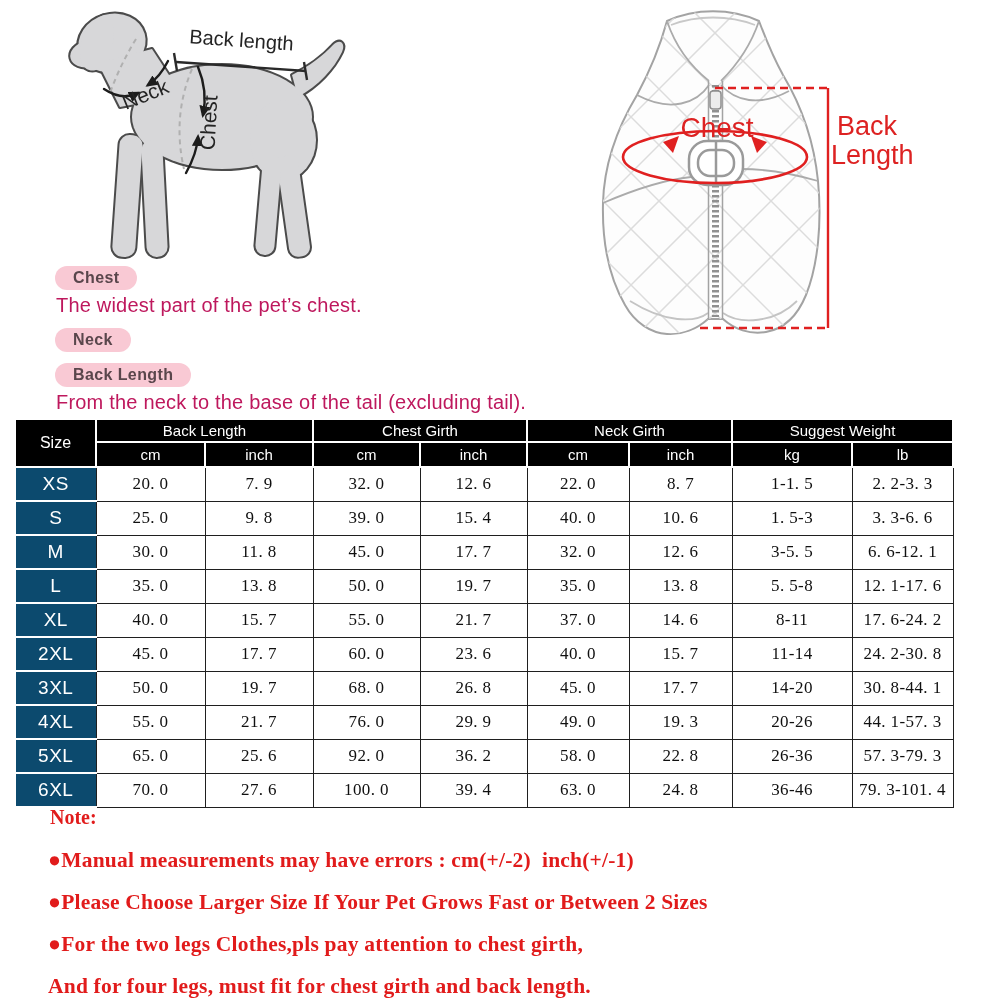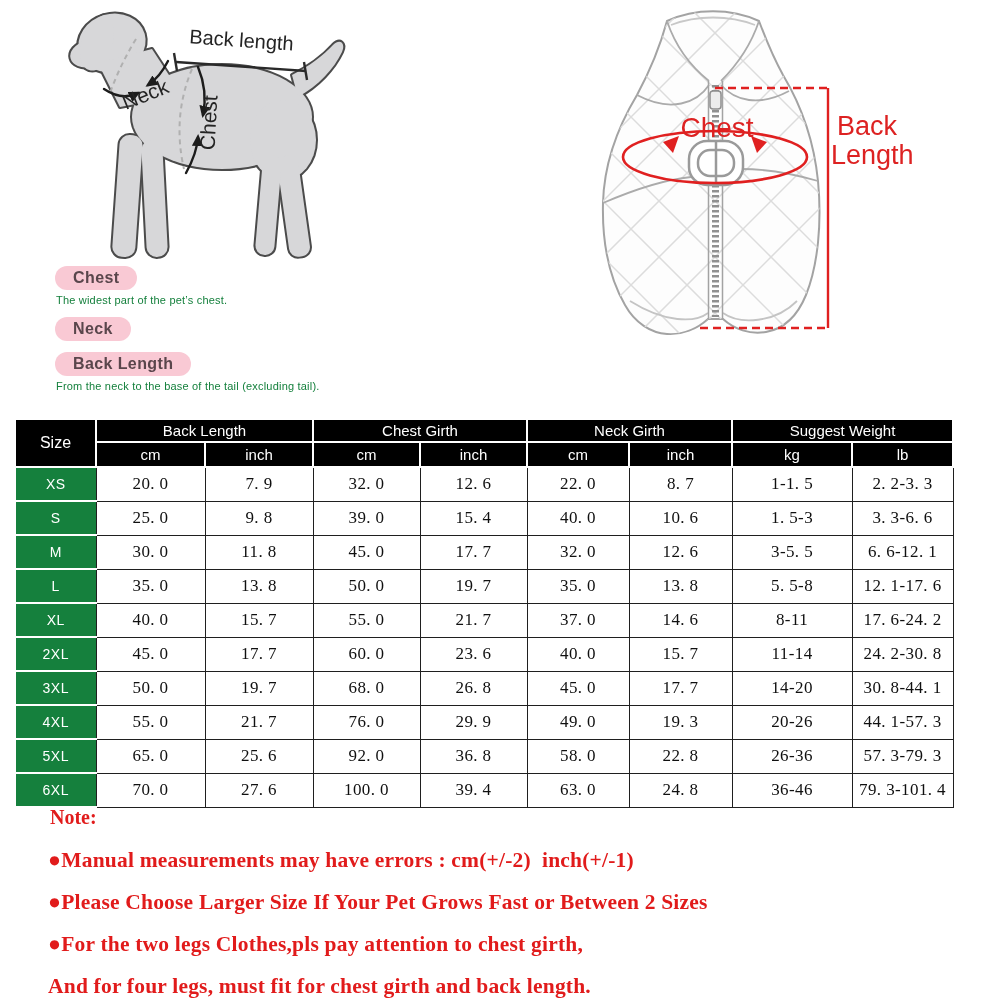--- a/index.html
+++ b/index.html
@@ -4,33 +4,33 @@
 <style>
   html,body{margin:0;padding:0;background:#fff;}
   .canvas{position:relative;width:1000px;height:1000px;background:#ffffff;overflow:hidden;
           font-family:"Liberation Sans",sans-serif;}
   .dog-svg{position:absolute;left:40px;top:5px;}
   .vest-svg{position:absolute;left:575px;top:5px;}
   .definitions{position:absolute;left:55px;top:266px;width:540px;}
   .def-block{margin-bottom:11px;}
   .pill{display:inline-block;background:#f9c9d4;color:#5a464c;font-weight:bold;font-size:16px;
         line-height:21px;padding:1px 18px 2px 18px;border-radius:13px;letter-spacing:.4px;}
-  .def-text{font-size:11px;color:#15803d;margin:4px 0 0 1px;letter-spacing:.2px;}
+  .def-text{font-size:20px;color:#be185d;margin:4px 0 0 1px;letter-spacing:.2px;}
   .tolerance{position:absolute;left:632px;top:364px;font-family:"Liberation Serif",serif;
              font-weight:bold;font-size:25px;color:#e11b1b;white-space:pre-wrap;}
   table.size-table{position:absolute;left:14px;top:418px;width:938px;border-collapse:collapse;
              table-layout:fixed;text-align:center;}
   .size-table th{background:#000;color:#fff;font-weight:normal;font-size:15px;
              border:2px solid #fff;padding:0;}
   .size-table thead tr.group-row th{height:21px;}
   .size-table thead tr.unit-row th{height:23px;}
   .size-table td{border:1px solid #1f1f1f;font-family:"Liberation Serif",serif;font-size:17px;
              color:#101010;height:32px;padding:0;letter-spacing:.4px;white-space:pre-wrap;}
-  .size-table td.size-cell{background:#15803d;color:#fff;border:2px solid #fff;border-right:1px solid #1f1f1f;
-             font-family:"Liberation Sans",sans-serif;font-size:14px;letter-spacing:.5px;}
+  .size-table td.size-cell{background:#0c4a6e;color:#fff;border:2px solid #fff;border-right:1px solid #1f1f1f;
+             font-family:"Liberation Sans",sans-serif;font-size:19px;letter-spacing:.5px;}
   .notes{position:absolute;left:48px;top:799px;width:930px;color:#e11b1b;
          font-family:"Liberation Serif",serif;font-weight:bold;}
   .note-title{font-size:20px;line-height:29px;margin:4px 0 15px 2px;}
   .note-line{font-size:21.5px;line-height:27px;margin-bottom:15px;white-space:pre-wrap;letter-spacing:.2px;}
 </style>
 </head>
 <body>
 
 <div class="canvas">
 
@@ -291,21 +291,21 @@
           <td>49. 0</td>
           <td>19. 3</td>
           <td>20-26</td>
           <td>44. 1-57. 3</td>
         </tr>
         <tr>
           <td class="size-cell">5XL</td>
           <td>65. 0</td>
           <td>25. 6</td>
           <td>92. 0</td>
-          <td>36. 8</td>
+          <td>36. 2</td>
           <td>58. 0</td>
           <td>22. 8</td>
           <td>26-36</td>
           <td>57. 3-79. 3</td>
         </tr>
         <tr>
           <td class="size-cell">6XL</td>
           <td>70. 0</td>
           <td>27. 6</td>
           <td>100. 0</td>

